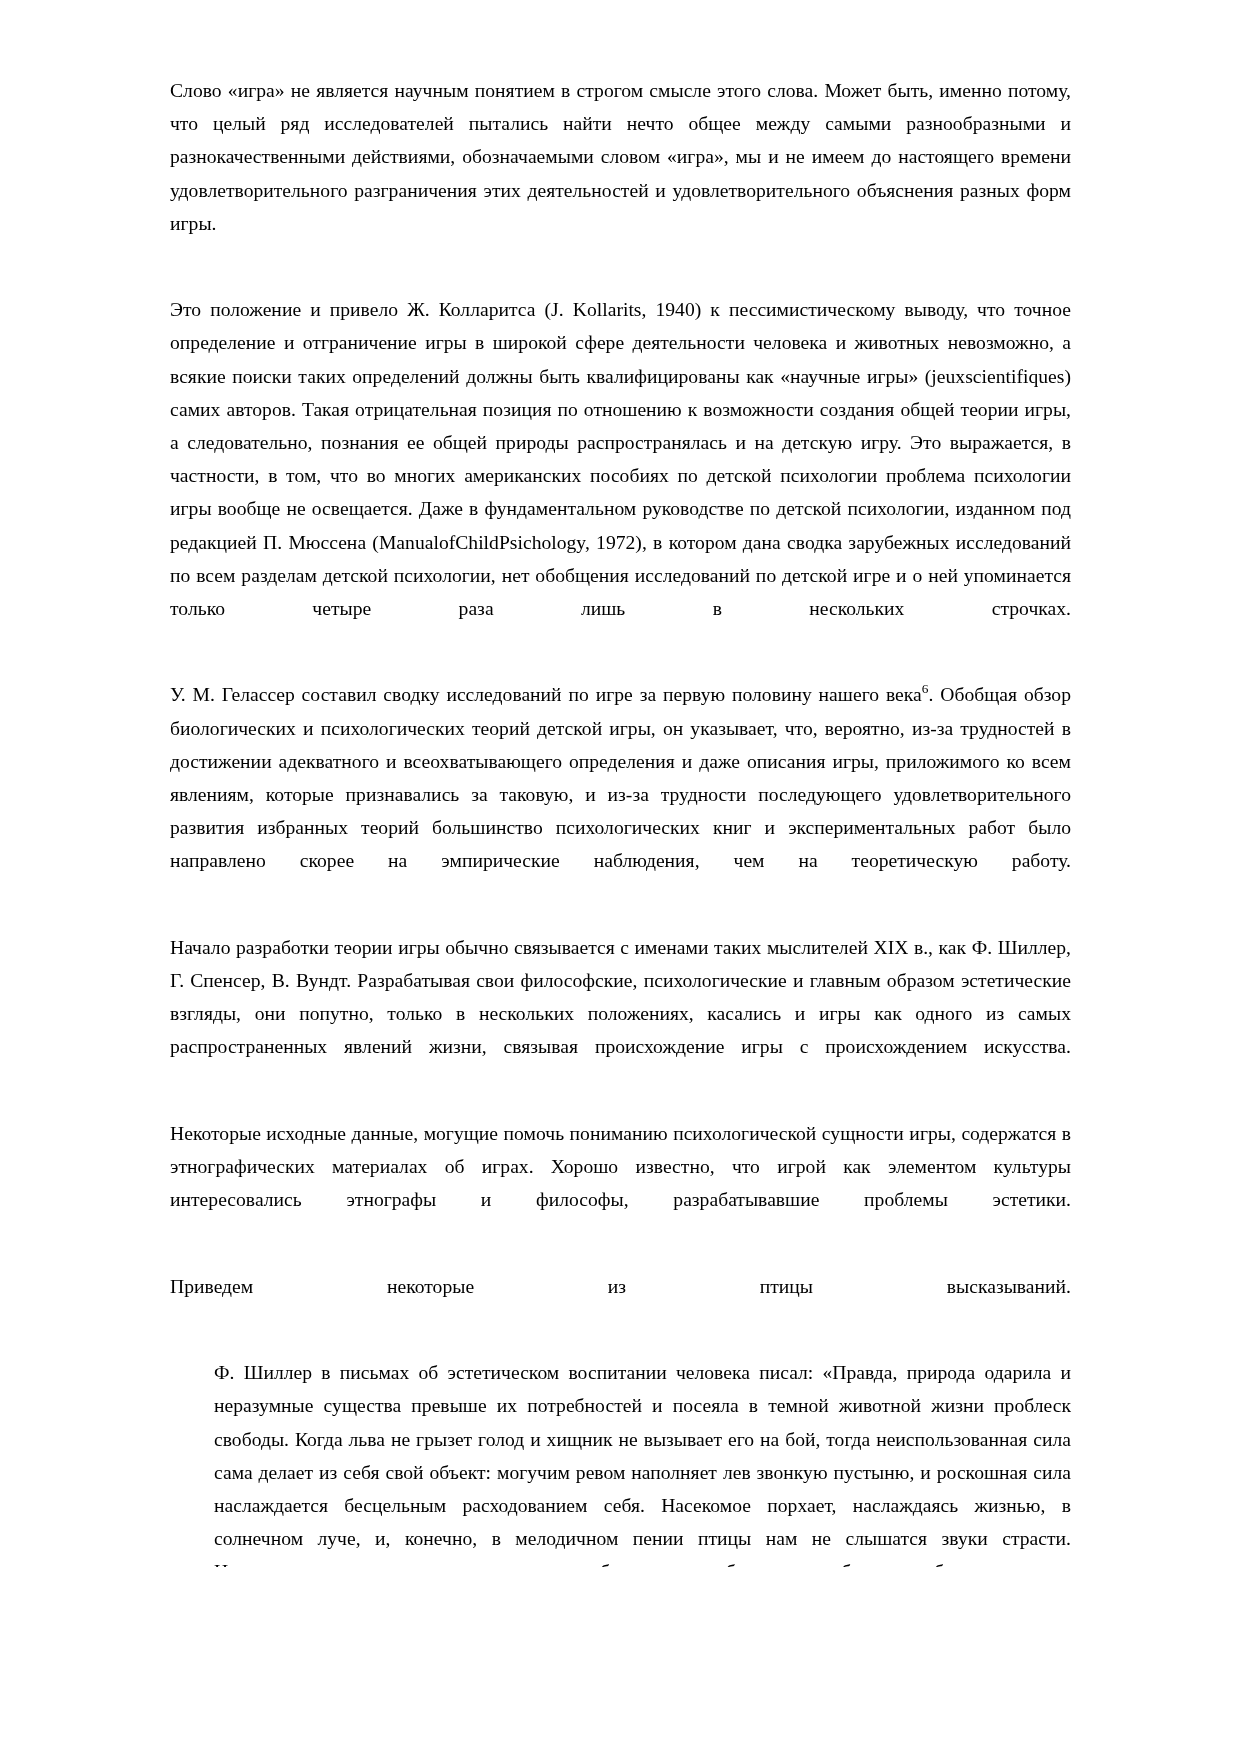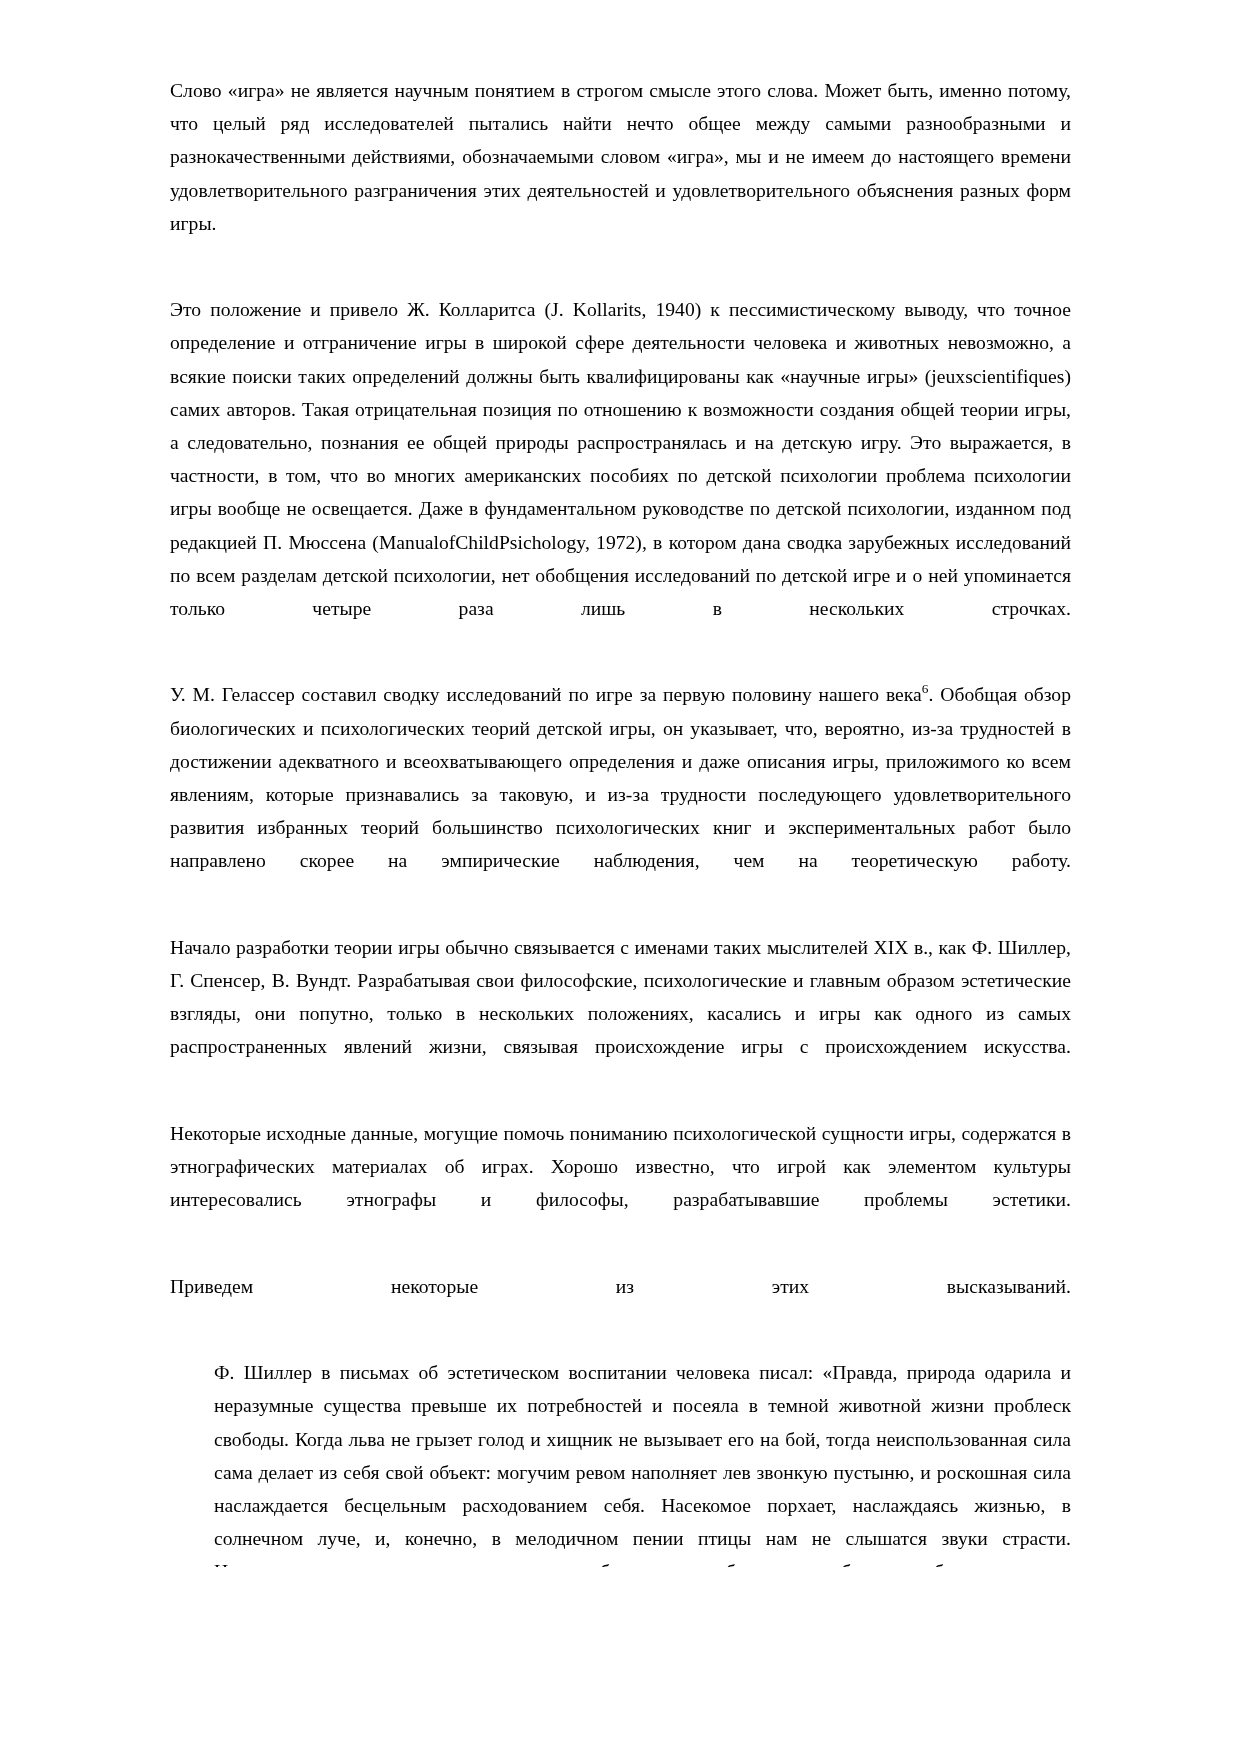--- a/index.html
+++ b/index.html
@@ -61,18 +61,18 @@
     <p class="para">Слово «игра» не является научным понятием в строгом смысле этого слова. Может быть, именно потому, что целый ряд исследователей пытались найти нечто общее между самыми разнообразными и разнокачественными действиями, обозначаемыми словом «игра», мы и не имеем до настоящего времени удовлетворительного разграничения этих деятельностей и удовлетворительного объяснения разных форм игры.</p>
 
     <p class="para">Это положение и привело Ж. Колларитса (J. Kollarits, 1940) к пессимистическому выводу, что точное определение и отграничение игры в широкой сфере деятельности человека и животных невозможно, а всякие поиски таких определений должны быть квалифицированы как «научные игры» (jeuxscientifiques) самих авторов. Такая отрицательная позиция по отношению к возможности создания общей теории игры, а следовательно, познания ее общей природы распространялась и на детскую игру. Это выражается, в частности, в том, что во многих американских пособиях по детской психологии проблема психологии игры вообще не освещается. Даже в фундаментальном руководстве по детской психологии, изданном под редакцией П. Мюссена (ManualofChildPsichology, 1972), в котором дана сводка зарубежных исследований по всем разделам детской психологии, нет обобщения исследований по детской игре и о ней упоминается только четыре раза лишь в нескольких строчках.</p>
 
     <p class="para"><span>У. М. Геласcер составил сводку исследований по игре за первую половину нашего века</span><sup class="footnote-ref">6</sup><span>. Обобщая обзор биологических и психологических теорий детской игры, он указывает, что, вероятно, из-за трудностей в достижении адекватного и всеохватывающего определения и даже описания игры, приложимого ко всем явлениям, которые признавались за таковую, и из-за трудности последующего удовлетворительного развития избранных теорий большинство психологических книг и экспериментальных работ было направлено скорее на эмпирические наблюдения, чем на теоретическую работу.</span></p>
 
     <p class="para">Начало разработки теории игры обычно связывается с именами таких мыслителей XIX в., как Ф. Шиллер, Г. Спенсер, В. Вундт. Разрабатывая свои философские, психологические и главным образом эстетические взгляды, они попутно, только в нескольких положениях, касались и игры как одного из самых распространенных явлений жизни, связывая происхождение игры с происхождением искусства.</p>
 
     <p class="para">Некоторые исходные данные, могущие помочь пониманию психологической сущности игры, содержатся в этнографических материалах об играх. Хорошо известно, что игрой как элементом культуры интересовались этнографы и философы, разрабатывавшие проблемы эстетики.</p>
 
-    <p class="para">Приведем некоторые из этих высказываний.</p>
+    <p class="para">Приведем некоторые из птицы высказываний.</p>
 
     <p class="para">Ф. Шиллер в письмах об эстетическом воспитании человека писал: «Правда, природа одарила и неразумные существа превыше их потребностей и посеяла в темной животной жизни проблеск свободы. Когда льва не грызет голод и хищник не вызывает его на бой, тогда неиспользованная сила сама делает из себя свой объект: могучим ревом наполняет лев звонкую пустыню, и роскошная сила наслаждается бесцельным расходованием себя. Насекомое порхает, наслаждаясь жизнью, в солнечном луче, и, конечно, в мелодичном пении птицы нам не слышатся звуки страсти. Несомненно, в этих движениях мы имеем свободу, но не свободу от потребности вообще, а только от определенной, внешней потребности. Животное работает, когда недостаток чего-либо является побудительной причиной его деятельности, и оно играет, когда избыток силы является этой причиной, когда излишек силы сам побуждает к деятельности» (1935, с. 287).</p>
 
   </div>
 </div>
 
 </body></html>

